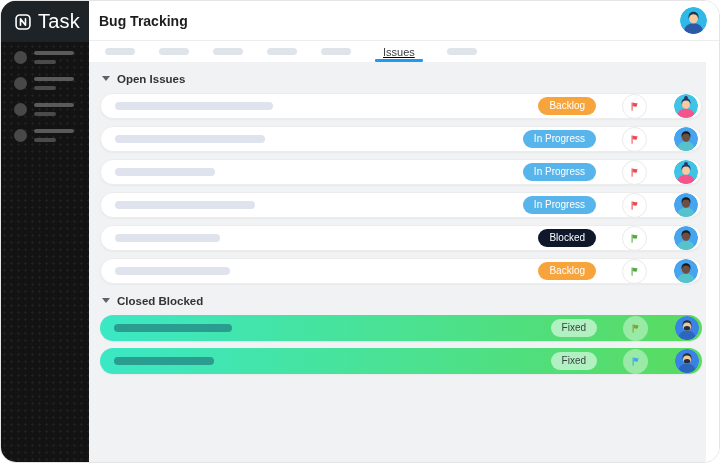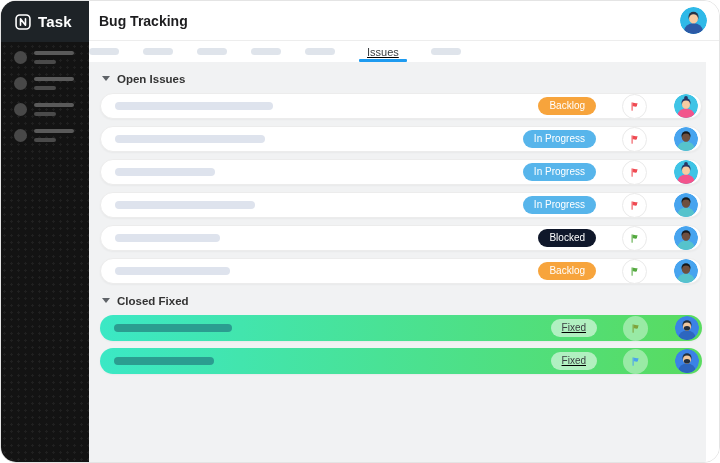--- a/index.html
+++ b/index.html
@@ -16,41 +16,41 @@
   .sidebar {
     width:88px; flex-shrink:0; background:#131313;
     background-image: radial-gradient(rgba(255,255,255,0.055) 1px, transparent 1.2px);
     background-size:7px 7px;
     display:flex; flex-direction:column;
   }
   .sidebar-logo {
     height:41px; background:#1e2327; display:flex; align-items:center;
     padding-left:14px; gap:7px; flex-shrink:0;
   }
-  .logo-text { color:#ffffff; font-weight:bold; font-size:15px; letter-spacing:0.2px; }
+  .logo-text { color:#ffffff; font-weight:normal; font-size:20px; letter-spacing:0.2px; }
   .sidebar-nav { padding:9px 0 0 13px; display:flex; flex-direction:column; gap:13px; }
   .nav-item { display:flex; align-items:center; gap:7px; cursor:pointer; }
   .nav-dot { width:13px; height:13px; border-radius:50%; background:#484848; flex-shrink:0; }
   .nav-lines { display:flex; flex-direction:column; gap:5px; }
   .nav-line1 { width:40px; height:4px; border-radius:2px; background:#5a5a5a; }
   .nav-line2 { width:22px; height:4px; border-radius:2px; background:#4a4a4a; }
 
   
   .main { flex:1; min-width:0; display:flex; flex-direction:column; background:#ffffff; }
 
   .topbar {
     height:40px; flex-shrink:0; border-bottom:1px solid #ededed;
     display:flex; align-items:center; padding:0 12px 0 10px;
   }
   .page-title { font-size:14px; font-weight:bold; color:#1d1d1f; margin:0; flex:1; }
   .header-avatar { width:27px; height:27px; border-radius:50%; overflow:hidden; cursor:pointer; }
 
   .tabbar {
     height:21px; flex-shrink:0; display:flex; align-items:center;
-    gap:24px; background:#ffffff;text-decoration:underline;
+    padding-left:16px; gap:24px; background:#ffffff;text-decoration:underline;
   }
   .tab-skel { width:30px; height:7px; border-radius:3.5px; background:#dfe4eb; cursor:pointer; }
   .tab-active { position:relative; height:100%; display:flex; align-items:center; padding:0 8px; cursor:pointer; }
   .tab-active-label { font-size:11px; color:#3c4043; font-weight:normal; }
   .tab-underline { position:absolute; left:0; right:0; bottom:0; height:3px; border-radius:1px; }
 
   .content { flex:1; background:#f1f2f3; margin-right:13px; padding:8px 4px 0 11px; overflow:hidden; }
 
   .section-header { display:flex; align-items:center; gap:7px; margin:2px 0 8px 2px; cursor:pointer; height:13px; }
   .caret {
@@ -59,21 +59,21 @@
     border-top:5px solid #5f6368;
   }
   .section-title { font-size:11.5px; font-weight:bold; color:#333333; }
 
   .row {
     height:26px; border-radius:13px; background:#ffffff; border:1px solid #ececec;
     box-shadow:0 1px 2px rgba(0,0,0,0.04);
     display:flex; align-items:center;
     padding:0 3px 0 14px; margin-bottom:7px; cursor:pointer;text-align:right;
   }
-  .row.closed { border:none;text-decoration:underline; }
+  .row.closed { border:none; }
   .skel-text { height:8px; border-radius:4px; flex-shrink:0; }
   .row-spacer { flex:1; }
   .badge {
     height:18px; line-height:18px; border-radius:9px; padding:0 11px;
     font-size:10px; white-space:nowrap; margin-right:26px; cursor:pointer;
   }
   .flag-btn {
     width:25px; height:25px; border-radius:50%; background:#ffffff; border:1px solid #eaeaea;
     display:flex; align-items:center; justify-content:center; flex-shrink:0;
     margin-right:27px; cursor:pointer;
@@ -336,21 +336,21 @@
                     <circle cx="12" cy="10.4" r="4" fill="#6e4f3f"></circle>
                   </g>
                 </svg></span>
   </div>
 </div>
   </div>
 
   <div class="section">
     <div class="section-header">
       <span class="caret"></span>
-      <span class="section-title">Closed Fixed</span>
+      <span class="section-title">Closed Blocked</span>
     </div>
     <div class="section-rows">
   <div class="row closed" style="background: linear-gradient(90deg, rgb(59, 232, 197), rgb(89, 219, 95));">
     <span class="skel-text" style="width: 118px; background: rgb(43, 157, 144);"></span>
     <span class="row-spacer"></span>
     <span class="badge" style="background: rgba(255, 255, 255, 0.55); color: rgb(60, 64, 67);">Fixed</span>
     <span class="flag-btn">
                 <svg width="13" height="13" viewBox="0 0 20 20">
                   <rect x="5.5" y="3.6" width="1.6" height="13" rx="0.8" fill="#7fa33b"></rect>
                   <path d="M7.1 4.8 C9.2 3.4 11 6.2 14.6 4.6 L13.7 9.8 C10.6 11.2 9 8.6 7.1 9.8 Z" fill="#7fa33b"></path>

